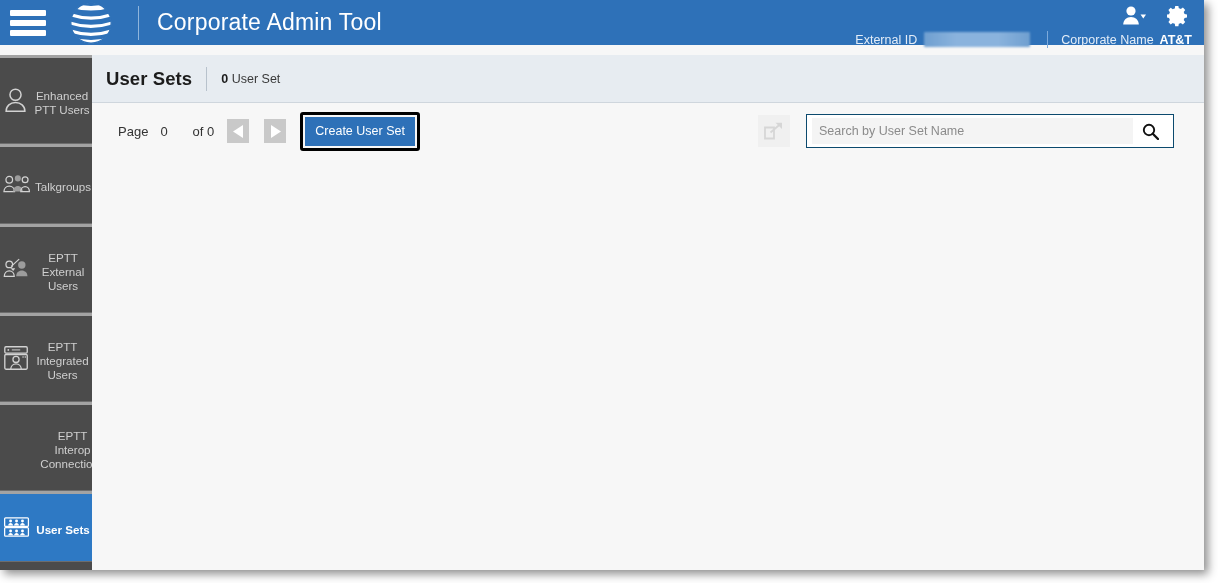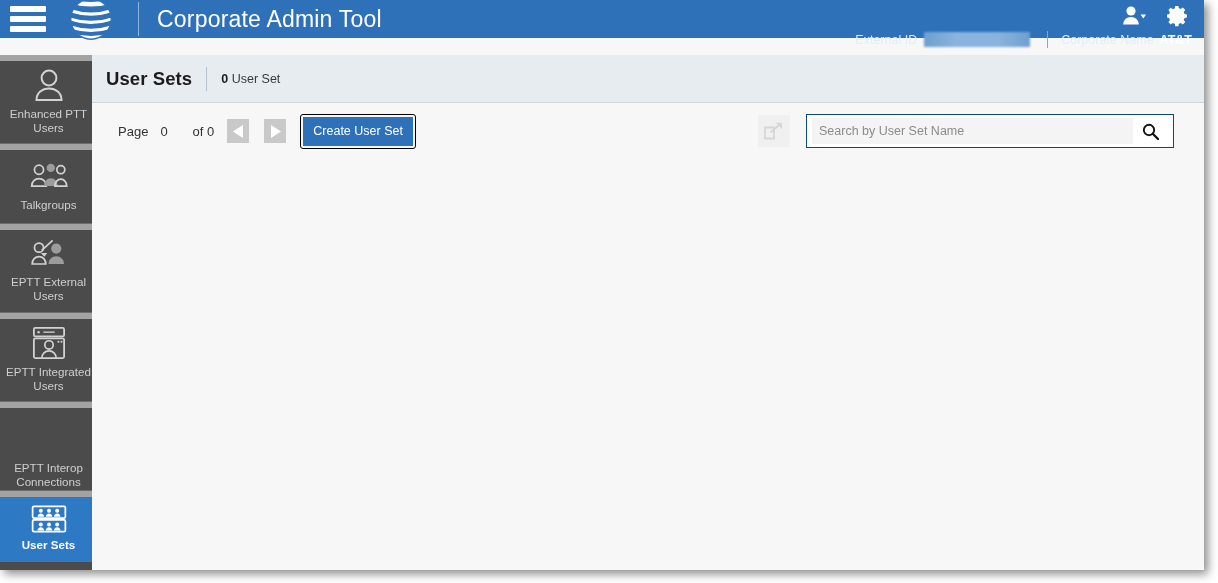--- a/index.html
+++ b/index.html
@@ -16,21 +16,21 @@
     width: 1204px;
     height: 570px;
     background: #f7f7f7;
     box-shadow: 4px 4px 9px rgba(0,0,0,.45);
     overflow: hidden;
   }
 
   
   .header {
     position: absolute; top: 0; left: 0;
-    width: 1204px; height: 38px;
+    width: 1204px; height: 45px;
     background: #2e71b8;
     display: flex; align-items: center;
   }
   .hamburger {
     width: 36px; height: 26px;
     margin-left: 10px; margin-right: 22px;
     display: flex; flex-direction: column; justify-content: space-between;
     cursor: pointer;
   }
   .hamburger span { display: block; width: 100%; height: 6px; background: #fff; border-radius: 1px; }
@@ -79,22 +79,22 @@
   
   .sidebar {
     position: absolute; left: 0; top: 55px;
     width: 92px; height: 515px;
     background: #4b4b4b;
   }
   .side-item {
     position: relative;
     width: 97px;
     border-bottom: 1px solid #6d6d6d;
-    border-top: 6px solid #a3a3a3;
-    display: flex; flex-direction: column;
+    border-top: 3px solid #a3a3a3;
+    display: flex; flex-direction: row;
     align-items: center; justify-content: center;
     cursor: pointer;
     padding: 7px 2px 8px;
   }
   .side-item .side-icon { display: block; }
   .side-label {
     margin-top: 5px;
     color: #cfcfcf;
     font-size: 11.6px;
     line-height: 14px;
@@ -147,21 +147,21 @@
     width: 22px; height: 24px;
     background: #c9c9c9;
     display: flex; align-items: center; justify-content: center;
     cursor: pointer;
     margin-right: 15px;
   }
   .arrow-btn:last-of-type { margin-right: 0; }
 
   .create-wrap {
     margin-left: 14px;
-    border: 1px solid #000000;
+    border: 3px solid #000000;
     border-radius: 3px;
     padding: 2px;
     display: inline-flex;
   }
   .create-btn {
     background: #2e71b8;
     color: #ffffff;
     font-size: 12.5px;
     border: none;
     padding: 7px 10px 8px;

